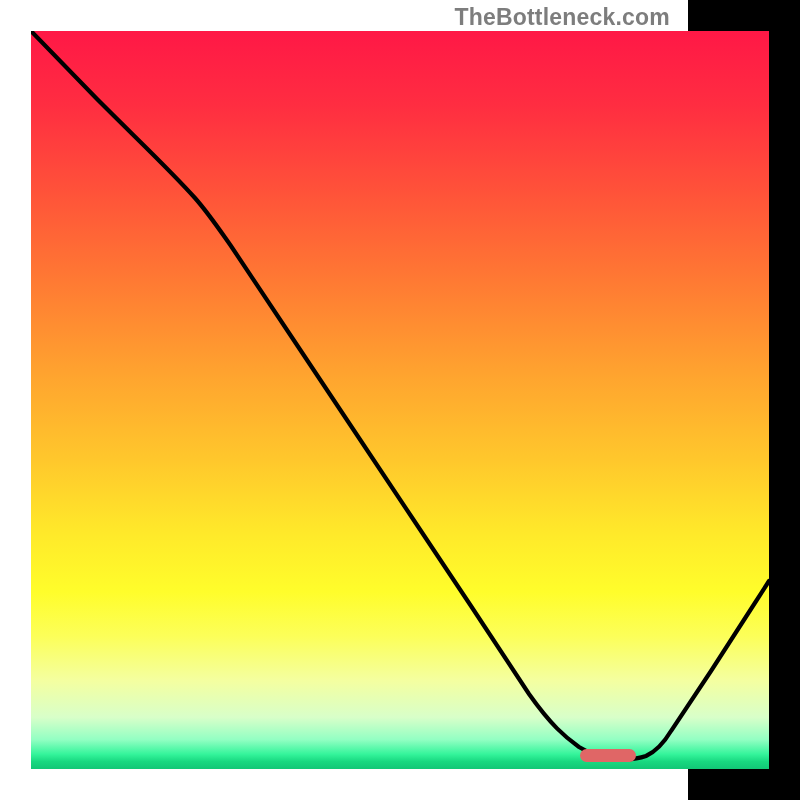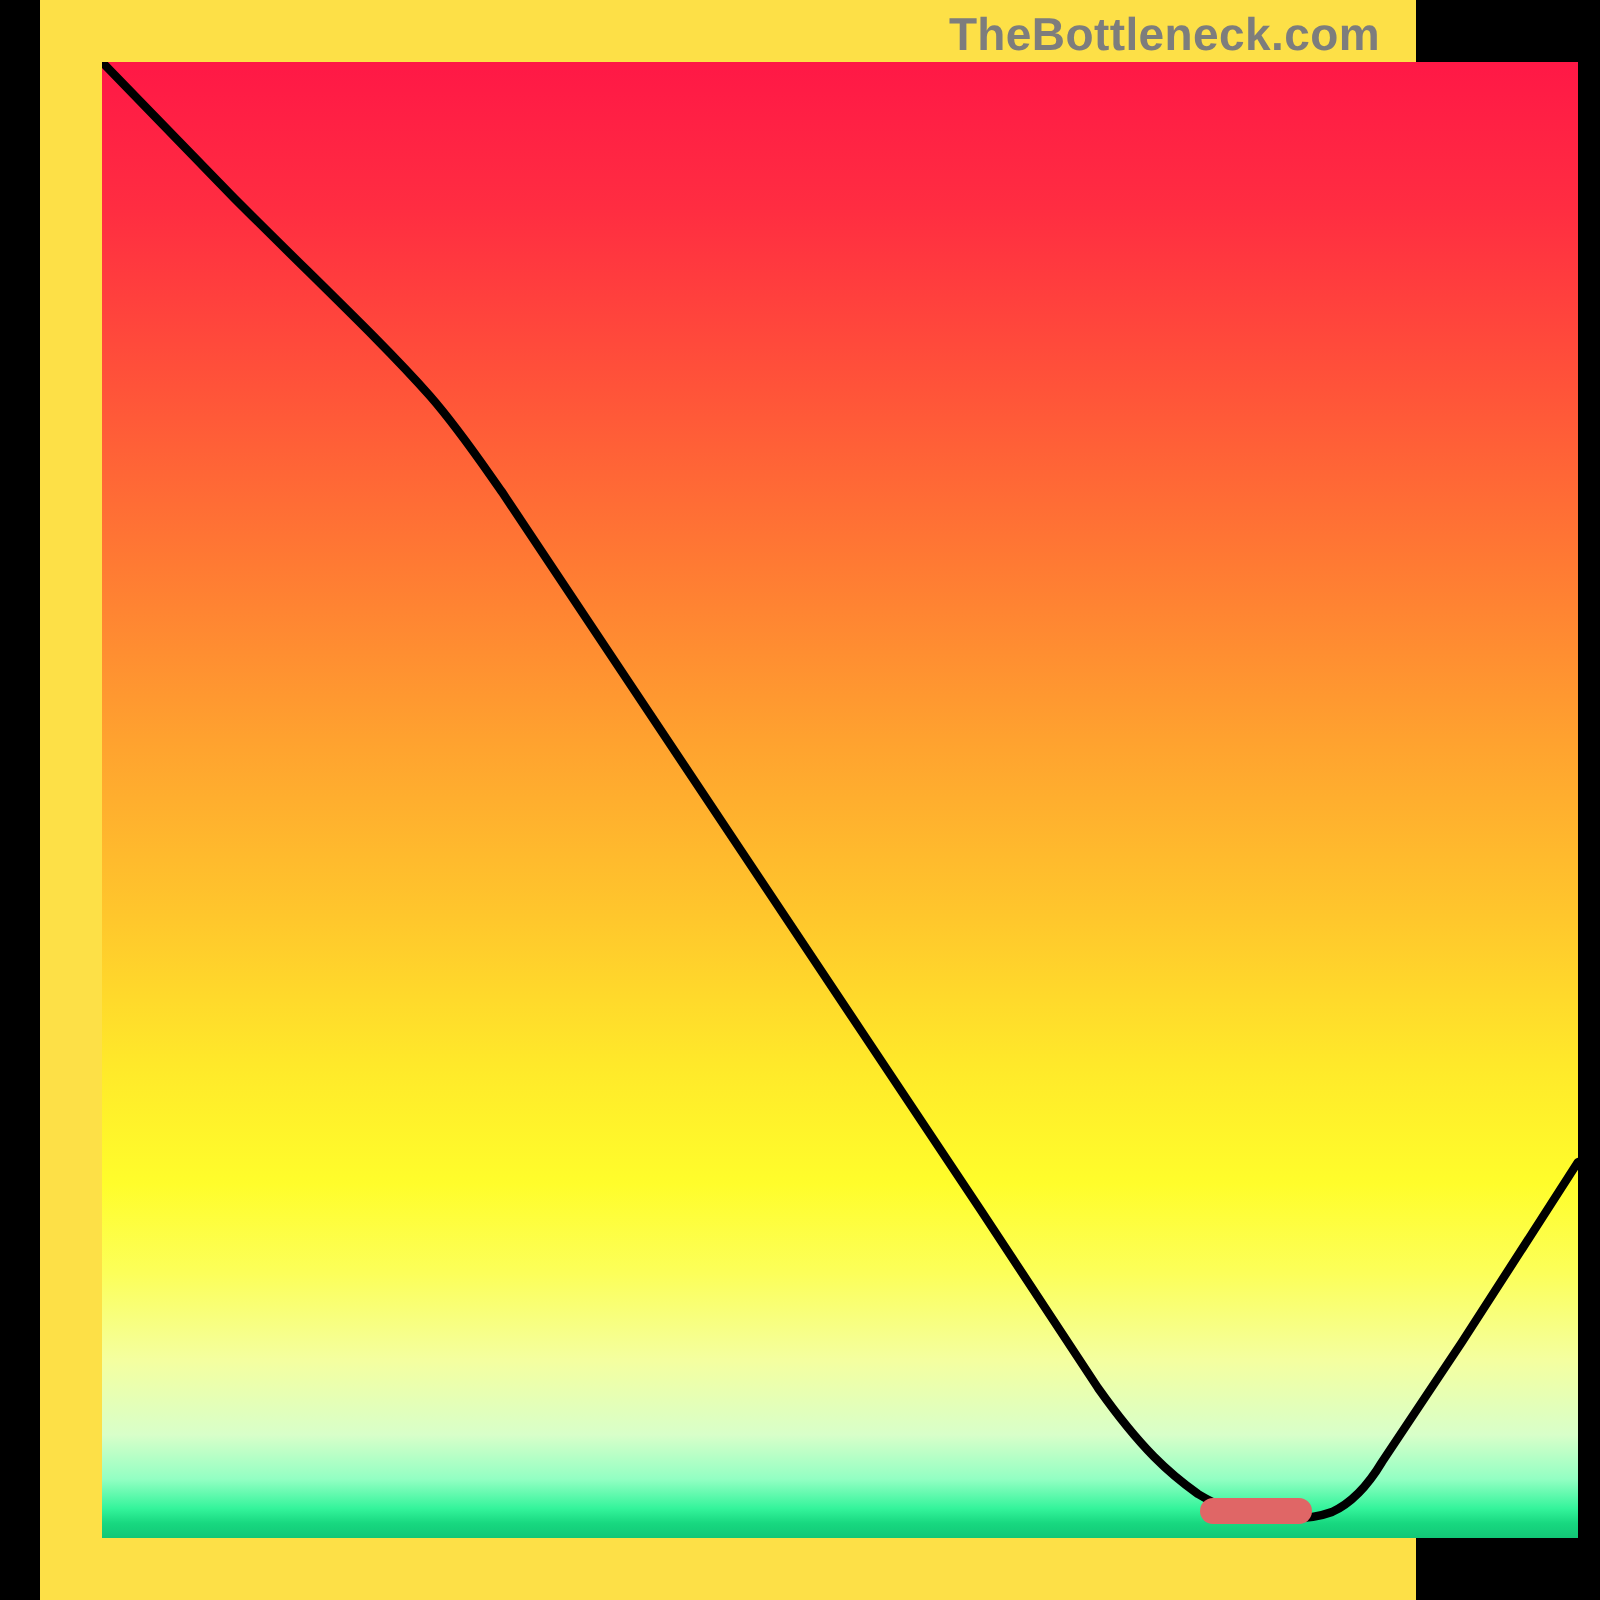--- a/index.html
+++ b/index.html
@@ -10,22 +10,21 @@
     background: #000000;
     overflow: hidden;
     font-family: Arial, Helvetica, sans-serif;
   }
   .frame {
     position: absolute;
     left: 0;
     top: 0;
     width: 688px;
     height: 800px;
-    background: #fde047;
-    margin-left: 20px;
+    background: #ffffff;
   }
   .plot-area {
     position: absolute;
     left: 31px;
     top: 31px;
     width: 738px;
     height: 738px;
     background: linear-gradient(
       to bottom,
       #ff1846 0%,

